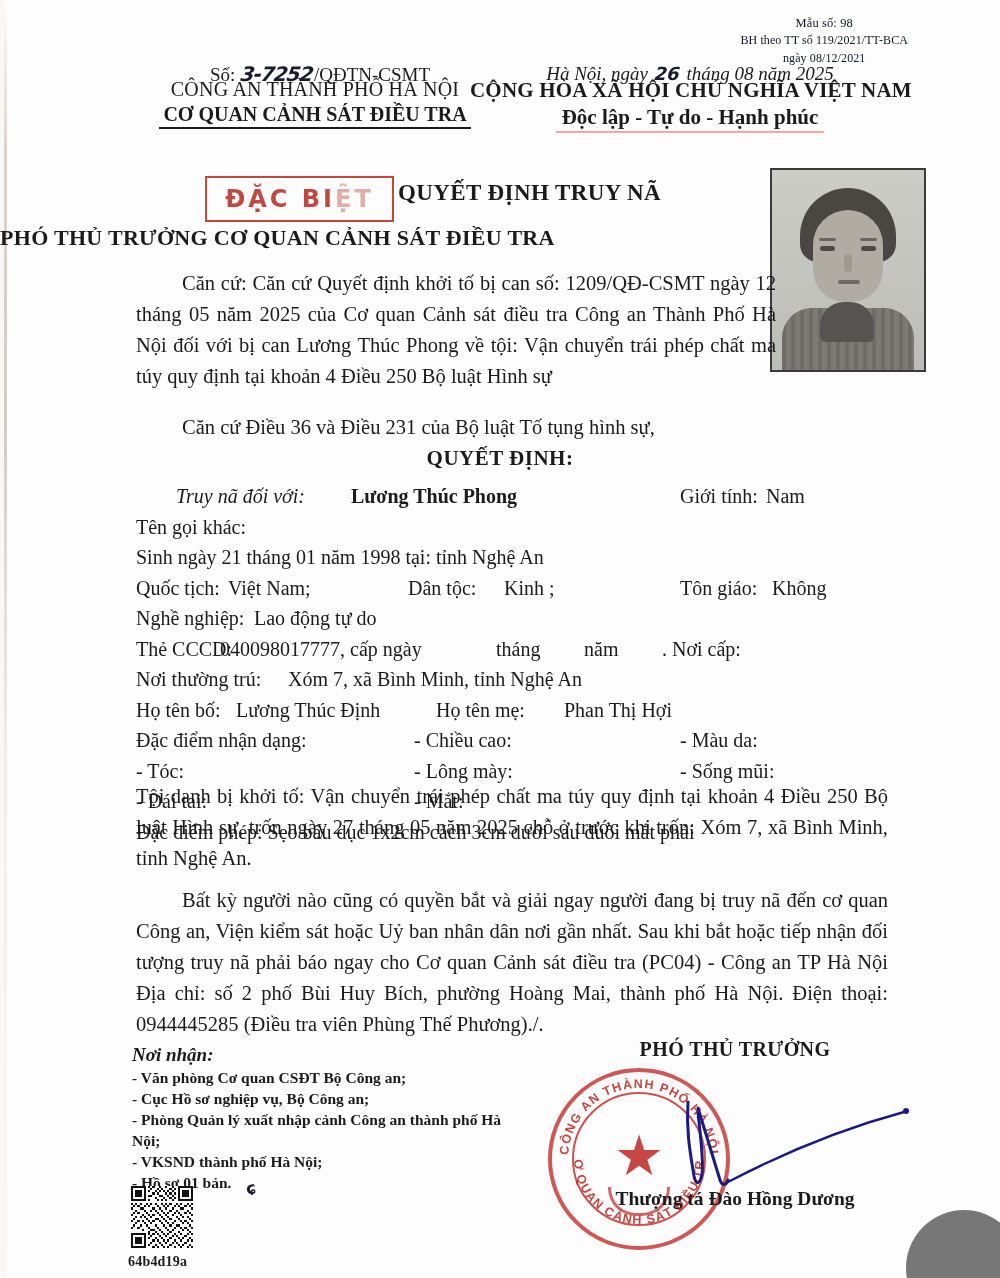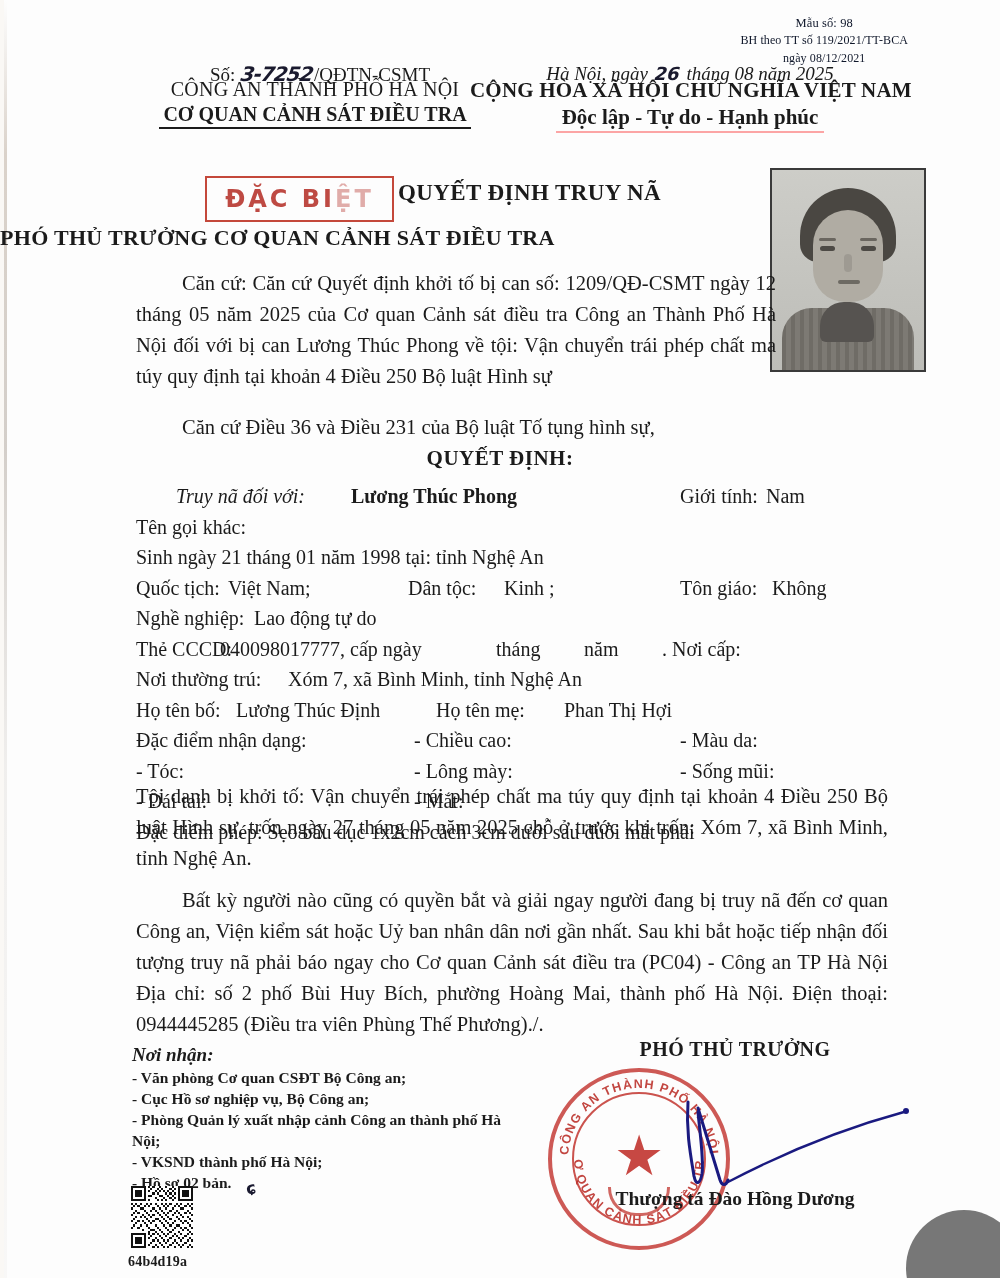--- a/index.html
+++ b/index.html
@@ -601,21 +601,21 @@
 
   <div class="para-notice">Bất kỳ người nào cũng có quyền bắt và giải ngay người đang bị truy nã đến cơ quan Công an, Viện kiểm sát hoặc Uỷ ban nhân dân nơi gần nhất. Sau khi bắt hoặc tiếp nhận đối tượng truy nã phải báo ngay cho Cơ quan Cảnh sát điều tra (PC04) - Công an TP Hà Nội Địa chỉ: số 2 phố Bùi Huy Bích, phường Hoàng Mai, thành phố Hà Nội. Điện thoại: 0944445285 (Điều tra viên Phùng Thế Phương)./.</div>
 
   <div class="recip">
     <div class="recip-title">Nơi nhận:</div>
     <ul>
       <li>- Văn phòng Cơ quan CSĐT Bộ Công an;</li>
       <li>- Cục Hồ sơ nghiệp vụ, Bộ Công an;</li>
       <li>- Phòng Quản lý xuất nhập cảnh Công an thành phố Hà Nội;</li>
       <li>- VKSND thành phố Hà Nội;</li>
-      <li>- Hồ sơ 02 bản.</li>
+      <li>- Hồ sơ 01 bản.</li>
     </ul>
   </div>
 
   <div class="sig-block">
     <div class="sig-title">PHÓ THỦ TRƯỞNG</div>
   </div>
 
   <div class="seal-wrap">
     <div class="seal"></div>
     <div class="seal-inner"></div>

